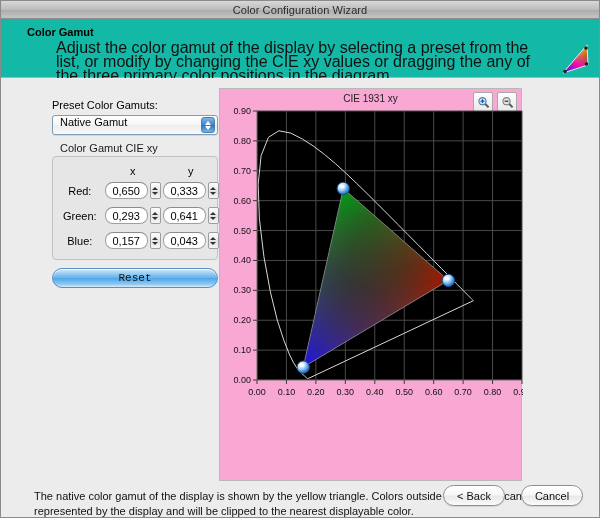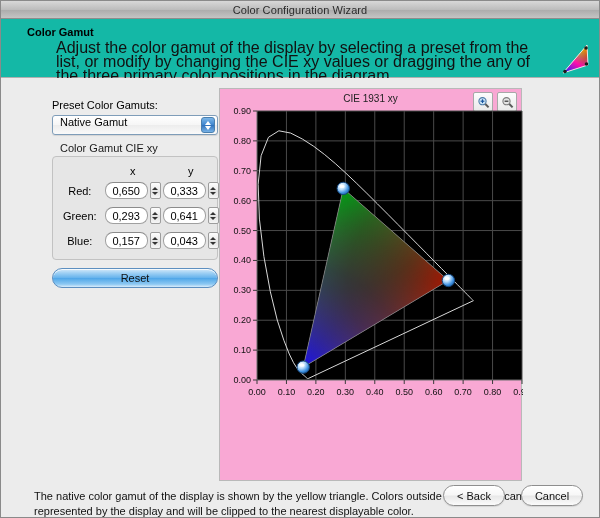--- a/index.html
+++ b/index.html
@@ -123,21 +123,21 @@
   .spin-btns .ar { width:0;height:0;border-left:3px solid transparent;border-right:3px solid transparent; }
   .spin-btns .up { border-bottom:3.5px solid #333; margin-bottom:2px; }
   .spin-btns .dn { border-top:3.5px solid #333; }
 
   .reset-btn {
     margin-top:8px;
     width:166px; height:20px;
     border:1px solid #5d8fc0;
     border-radius:10px;
     background:linear-gradient(to bottom,#d6eaf9 0%,#9fd0f4 22%,#64b2ec 50%,#4fa6e8 51%,#8cc8f2 84%,#d8ecfb 100%);
-    font-family:Liberation Sans, sans-serif;
+    font-family:Liberation Mono, monospace;
     font-size:11px; color:#111;
     text-align:center; line-height:18px;
     box-shadow:inset 0 1px 0 rgba(255,255,255,.75);
     padding:0;
   }
 
   
   .chart-panel {
     position:absolute; left:218px; top:10px;
     width:303px; height:393px;

